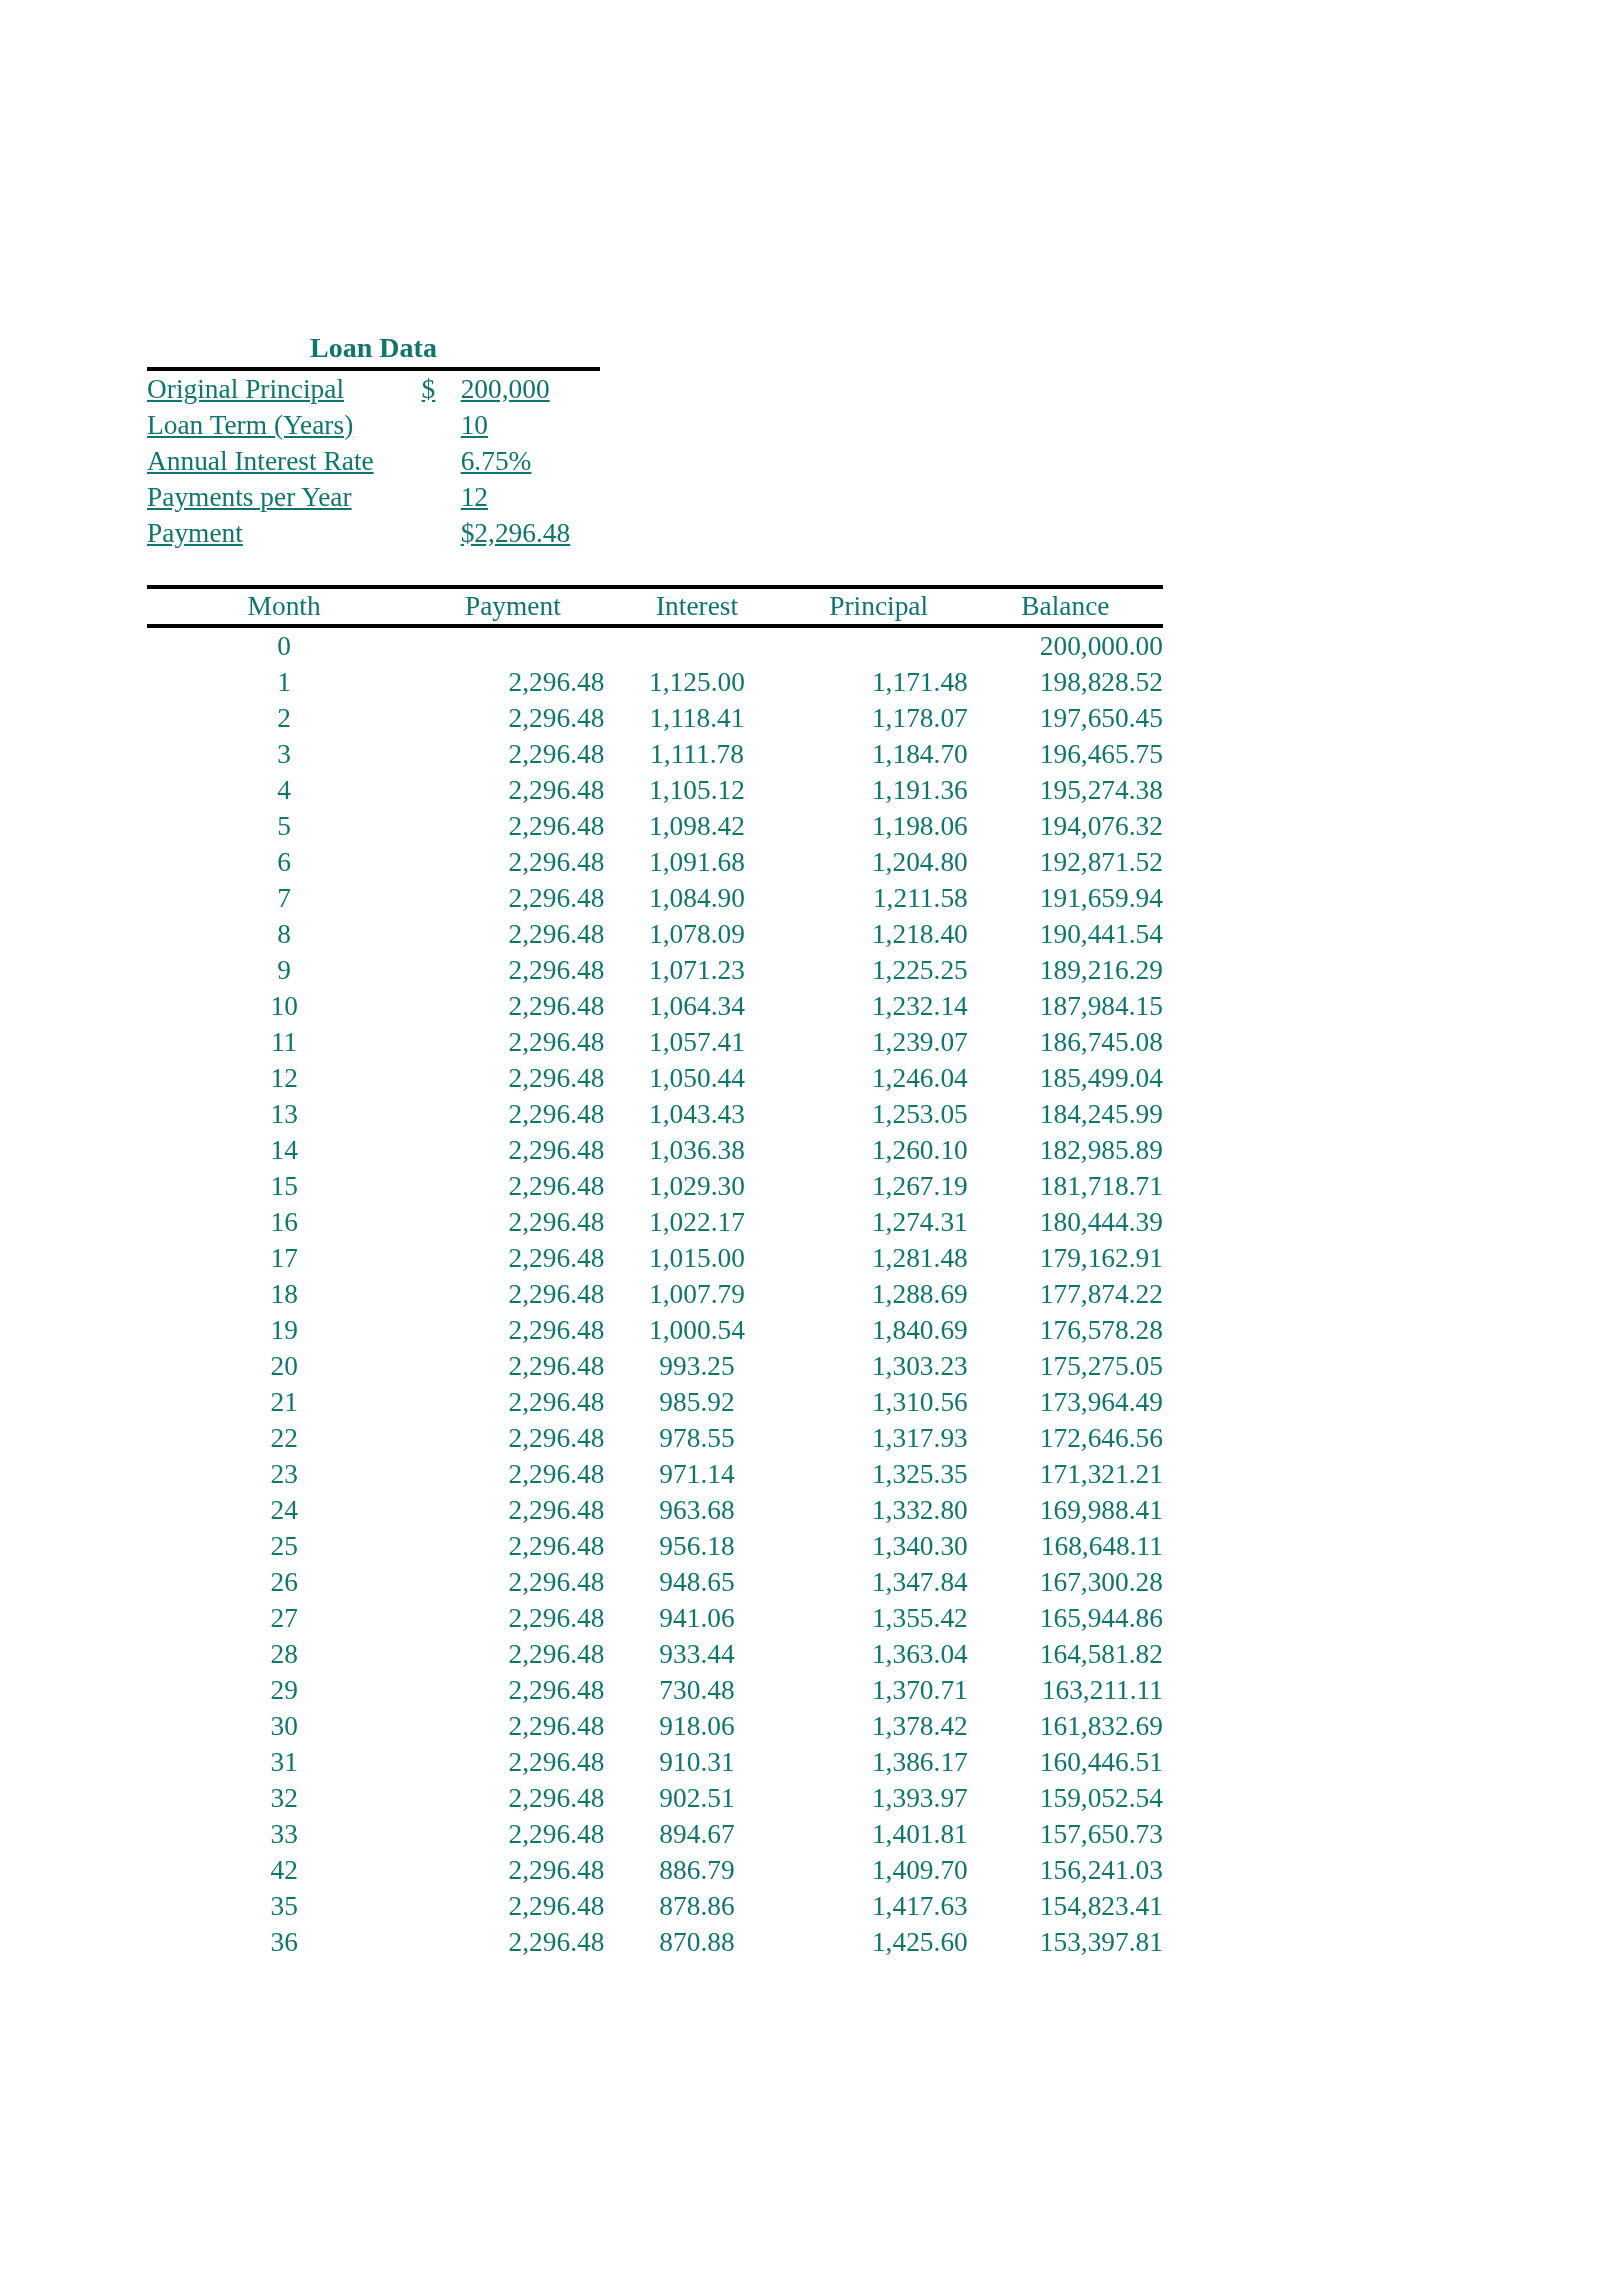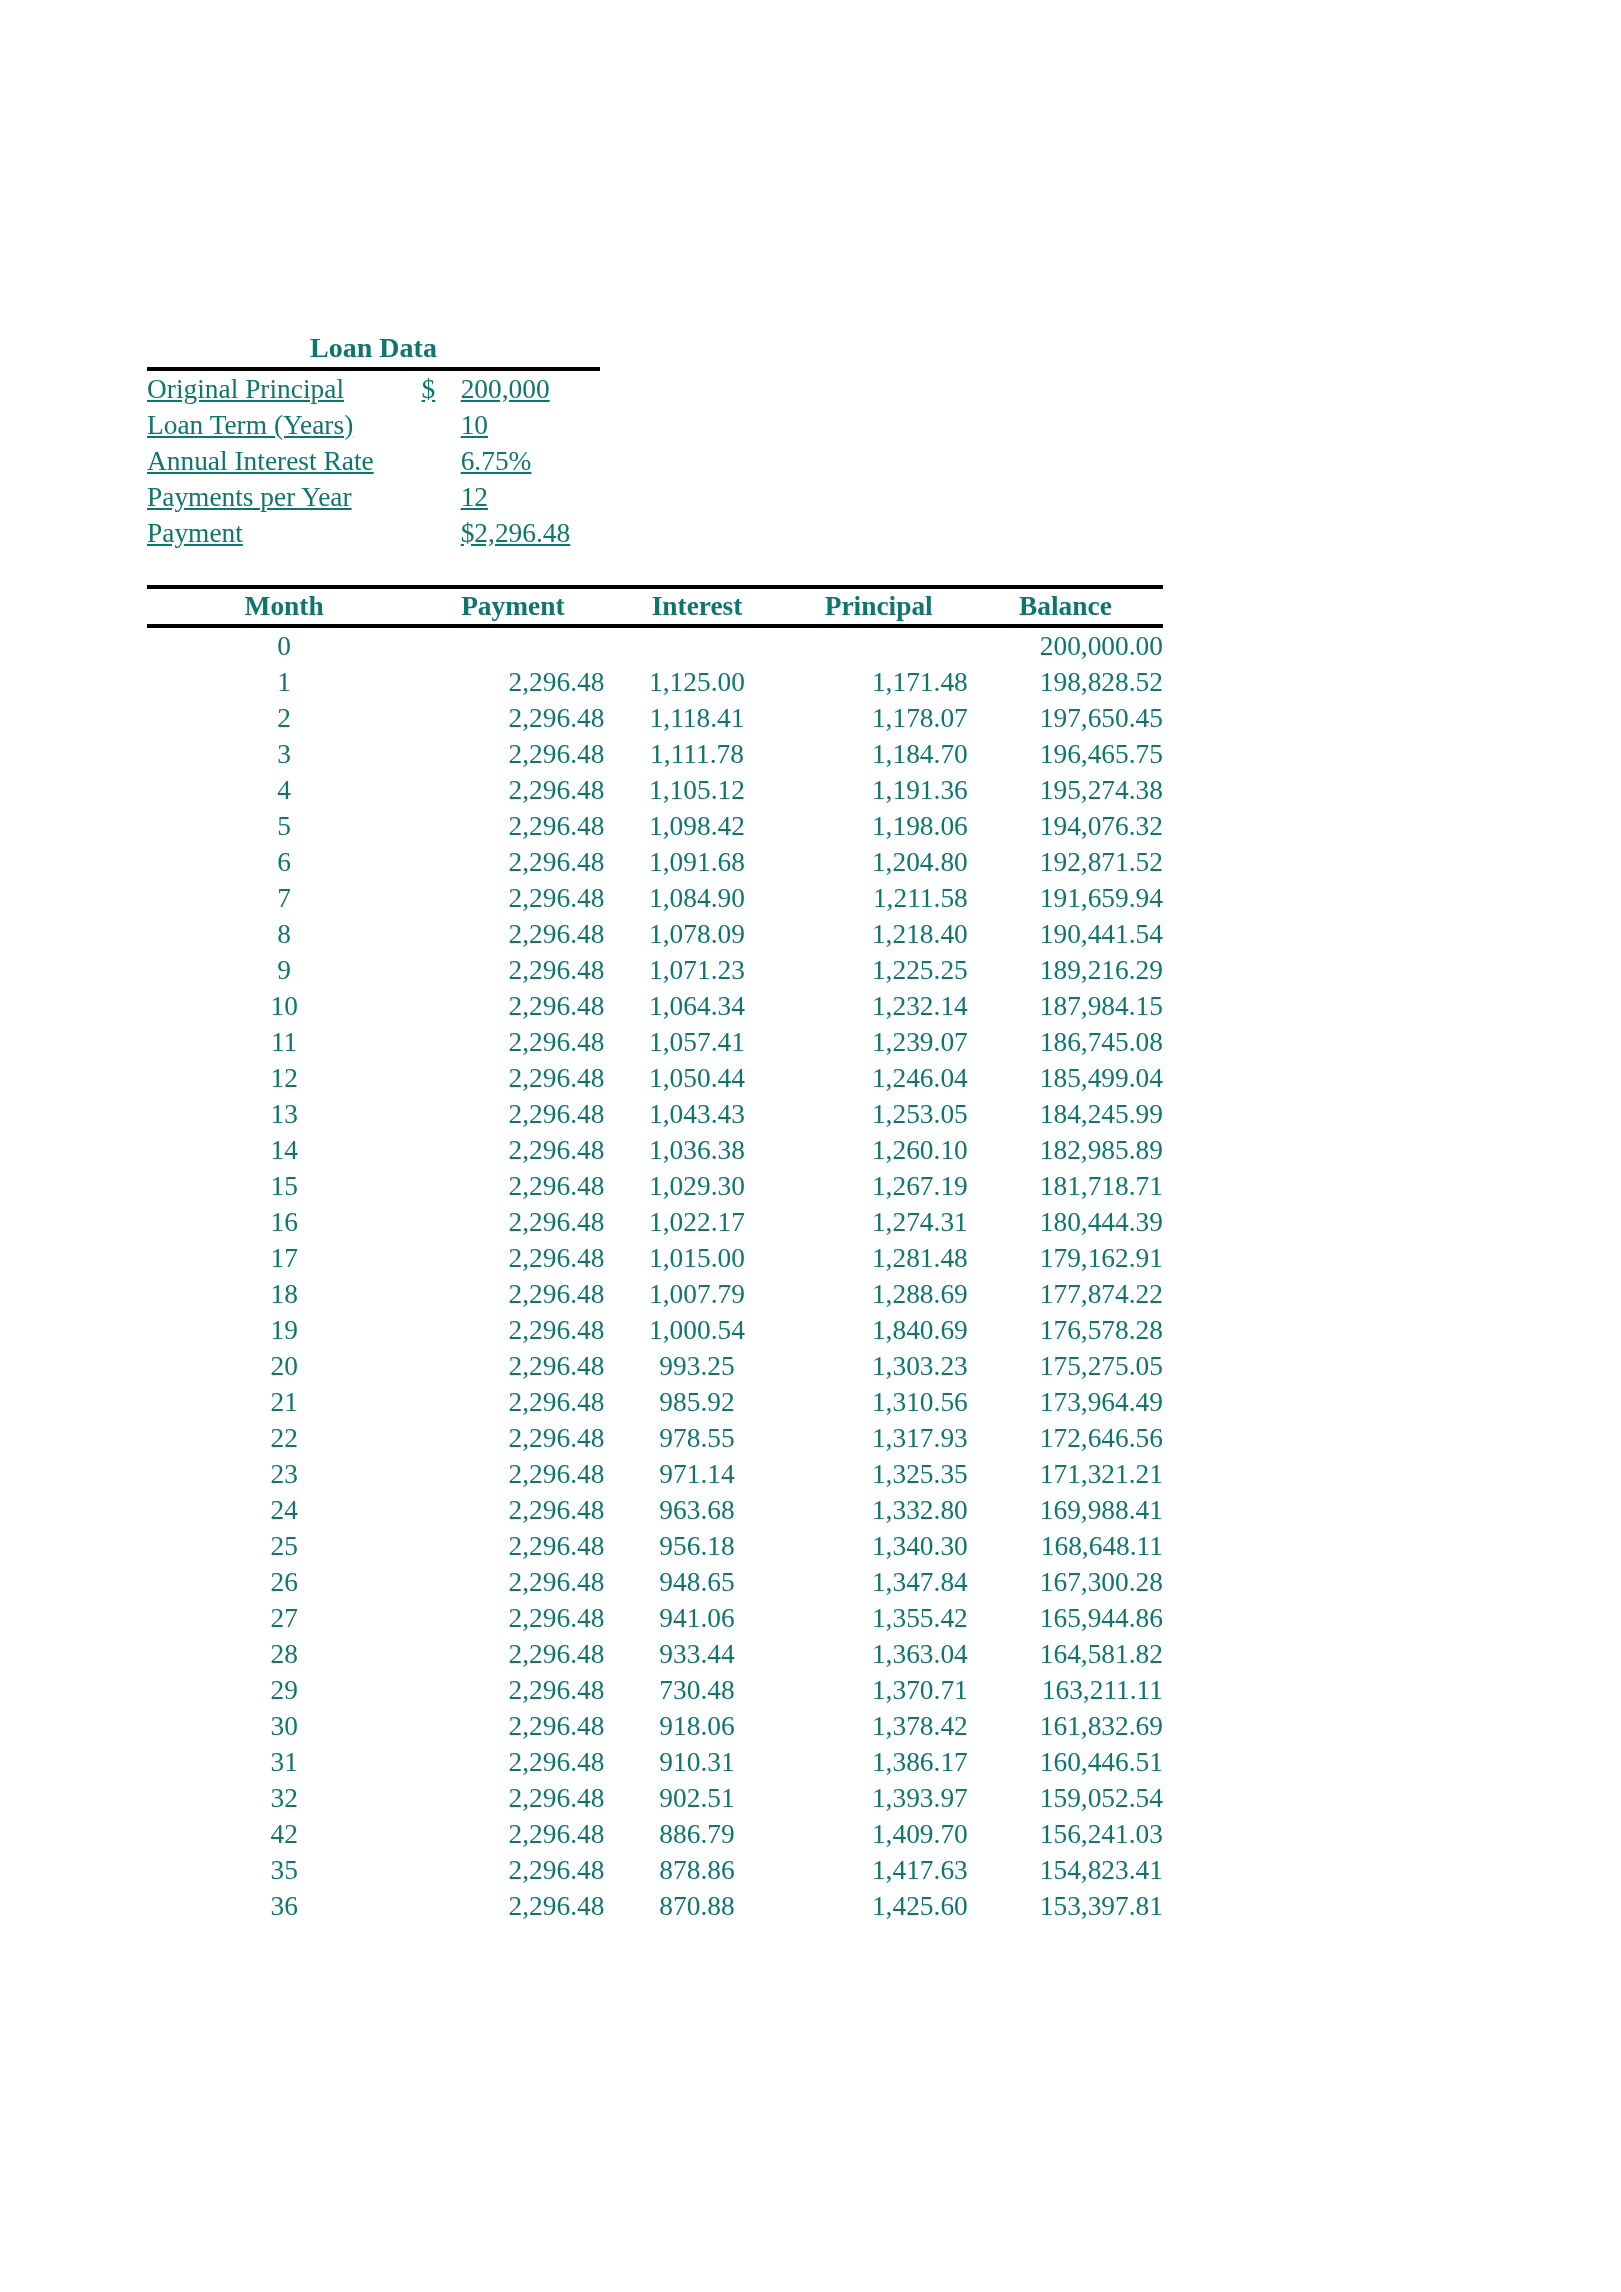--- a/index.html
+++ b/index.html
@@ -61,21 +61,21 @@
     border-collapse: collapse;
     table-layout: fixed;
     font-size: 27.4px;
   }
   .schedule thead tr {
     border-top: 4.9px solid #000000;
     border-bottom: 4.9px solid #000000;
   }
   .schedule th {
     font-size: 27.4px;
-    font-weight: bold;
+    font-weight: normal;
     height: 35px;
     padding: 0;
     text-align: center;
     vertical-align: middle;
     white-space: nowrap;
   }
   .schedule tbody td {
     height: 36px;
     padding: 0;
     vertical-align: middle;
@@ -374,20 +374,27 @@
             <td class="col-balance">160,446.51</td>
           </tr>
           <tr>
             <td class="col-month">32</td>
             <td class="col-payment">2,296.48</td>
             <td class="col-interest">902.51</td>
             <td class="col-principal">1,393.97</td>
             <td class="col-balance">159,052.54</td>
           </tr>
           <tr>
+            <td class="col-month">33</td>
+            <td class="col-payment">2,296.48</td>
+            <td class="col-interest">894.67</td>
+            <td class="col-principal">1,401.81</td>
+            <td class="col-balance">157,650.73</td>
+          </tr>
+          <tr>
             <td class="col-month">42</td>
             <td class="col-payment">2,296.48</td>
             <td class="col-interest">886.79</td>
             <td class="col-principal">1,409.70</td>
             <td class="col-balance">156,241.03</td>
           </tr>
           <tr>
             <td class="col-month">35</td>
             <td class="col-payment">2,296.48</td>
             <td class="col-interest">878.86</td>

